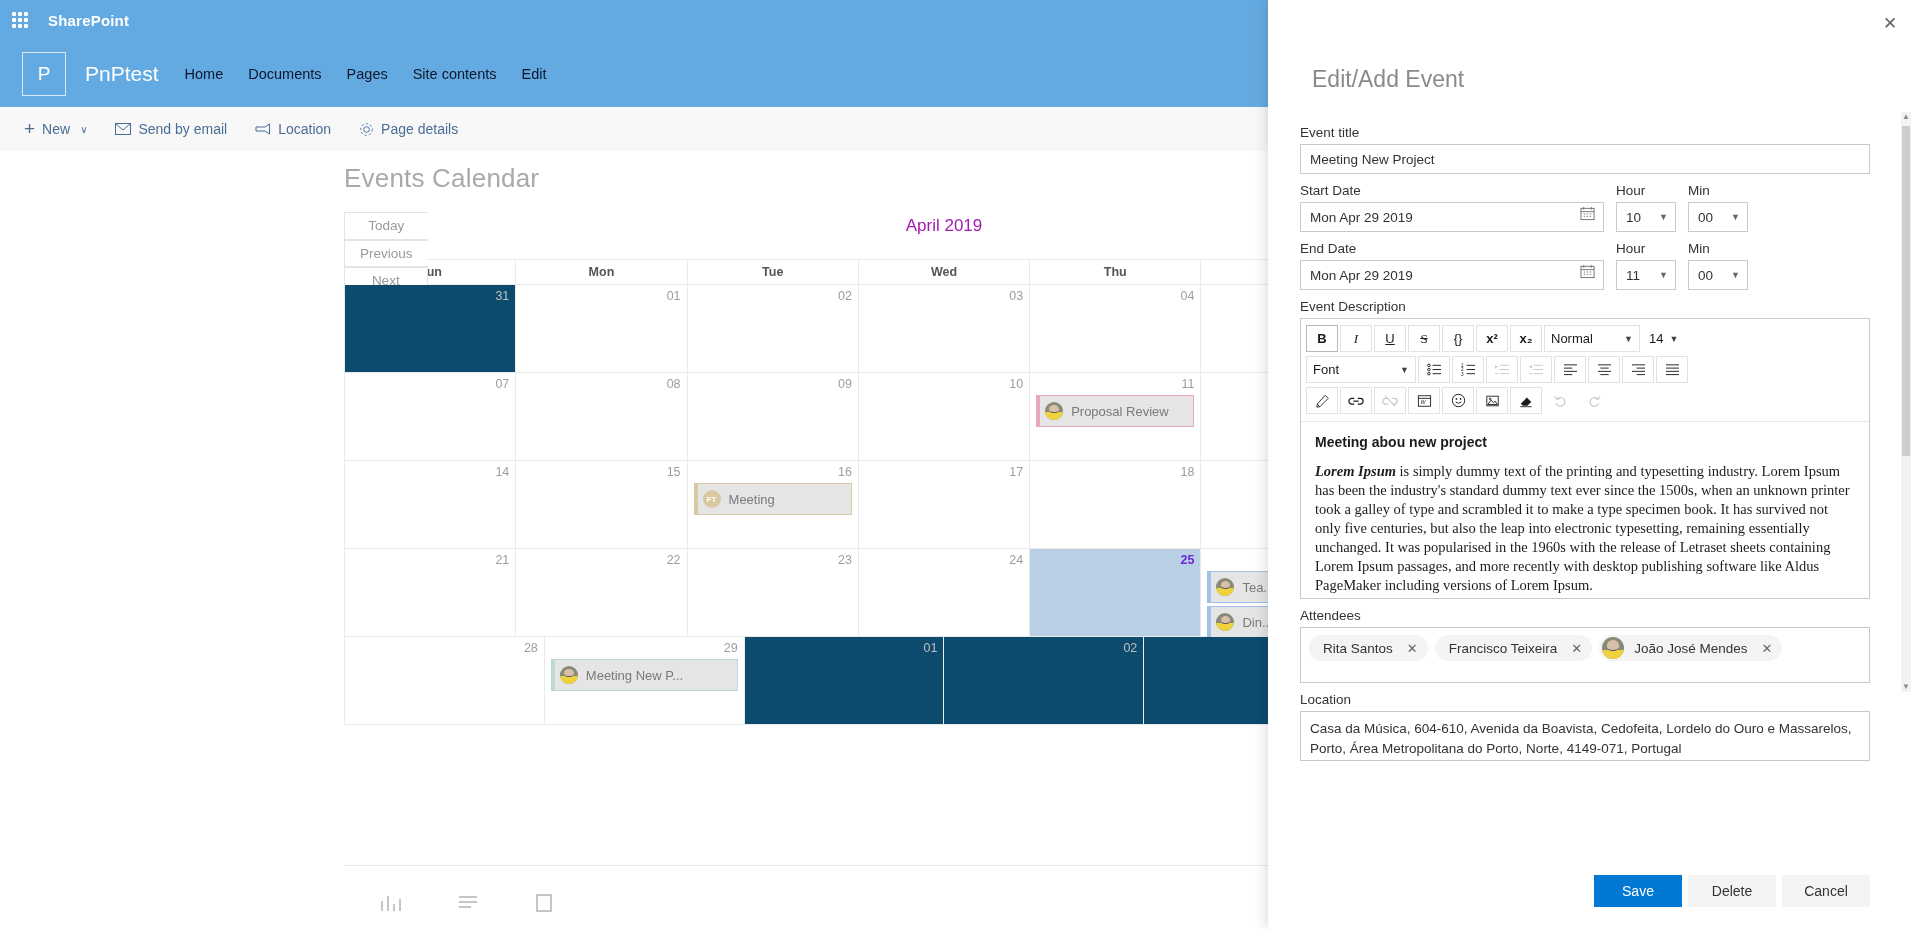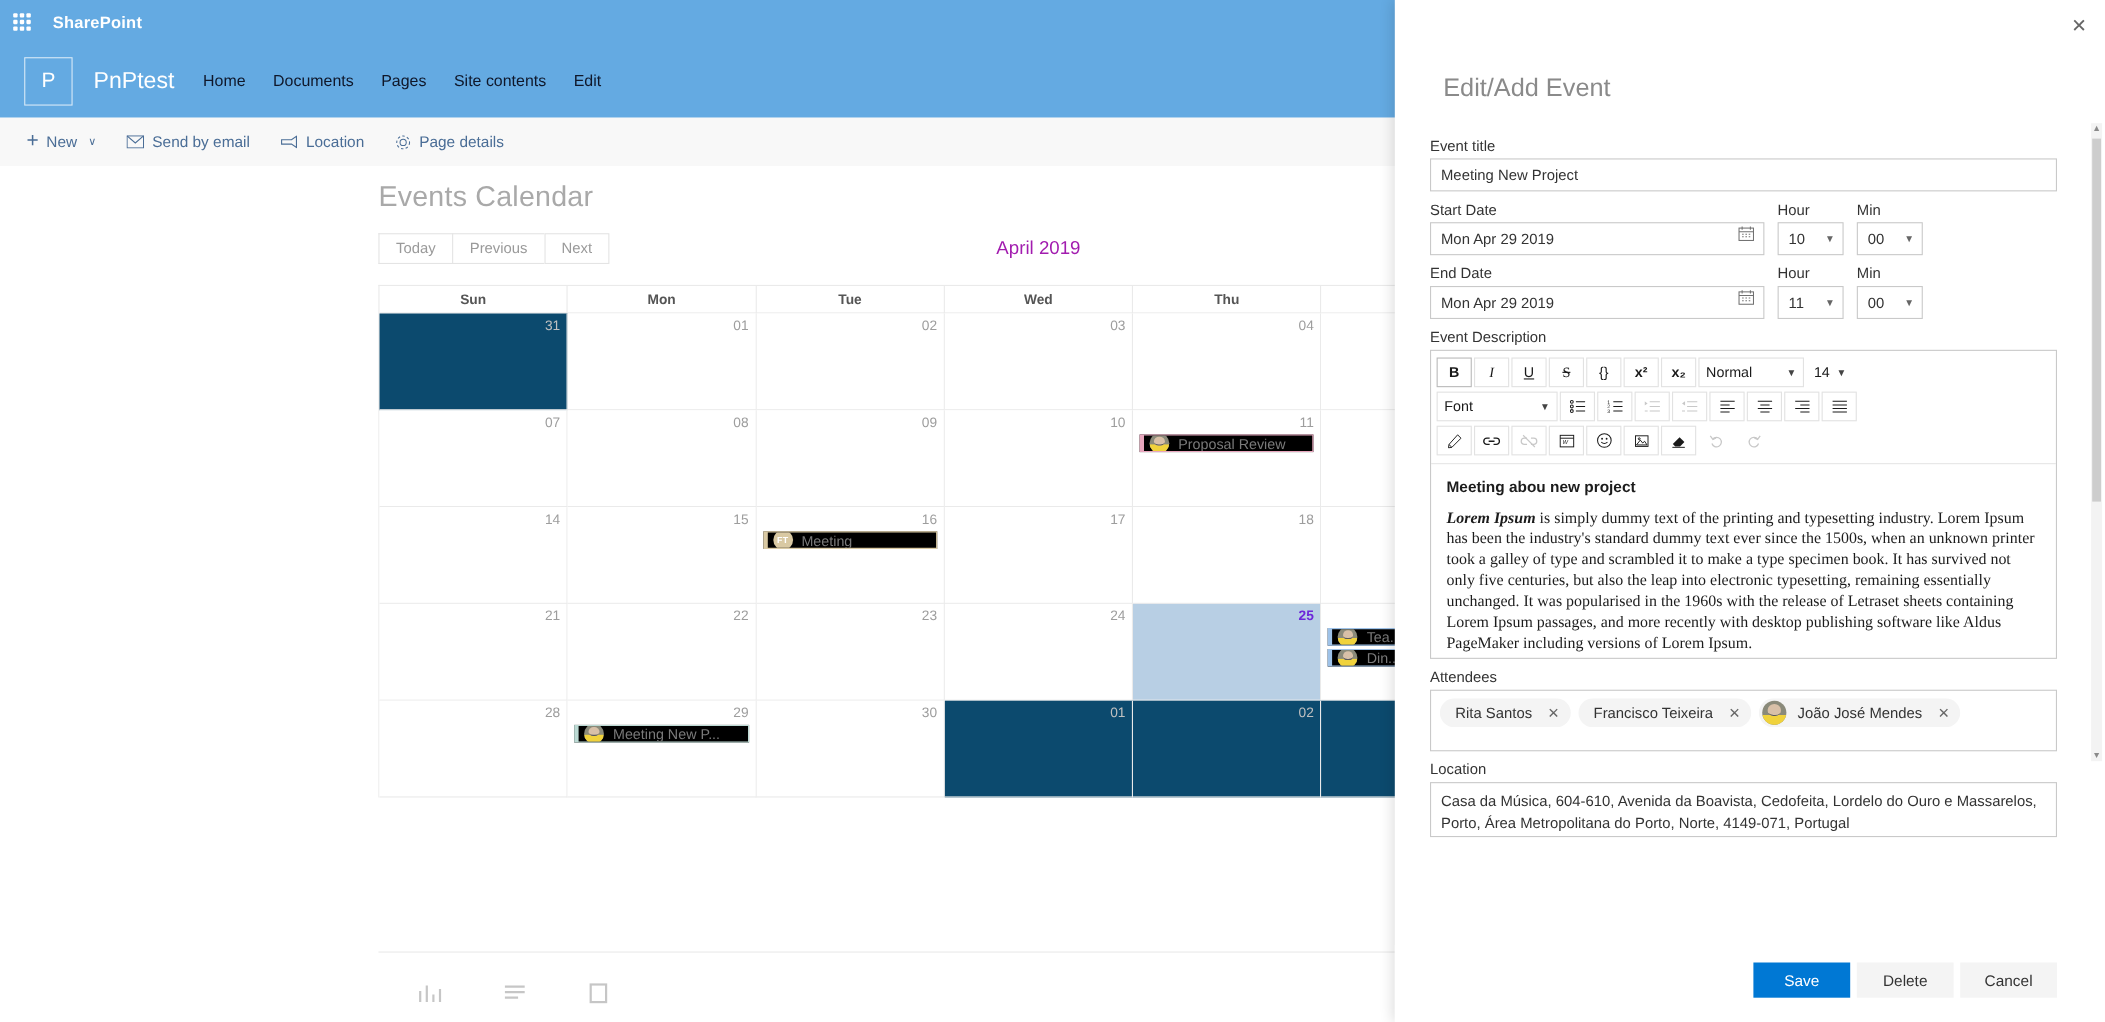--- a/index.html
+++ b/index.html
@@ -51,21 +51,21 @@
   .cmd .chev { font-size: 10px; color: #4a6d96; margin-left: 3px; }
   .cmd-plus { font-size: 19px; line-height: 14px; color: #4a6d96; font-weight: 300; }
 
   
   .canvas { position: absolute; top: 151px; left: 0; width: 1914px; height: 778px; background: #ffffff; }
 
   .webpart { position: absolute; left: 344px; top: 12px; width: 1200px; }
   .wp-title { font-size: 26px; color: #a9a9a9; font-weight: 300; margin: 0 0 18px 0; letter-spacing: .2px; }
 
   .cal-toolbar { display: flex; align-items: flex-start; position: relative; height: 30px; }
-  .btn-group { display: flex; }
+  .btn-group { display: flex; flex-direction: column; }
   .btn-group button {
     background: #ffffff; border: 1px solid #e4e4e4; border-right: none;
     color: #9a9a9a; font-size: 13.5px; font-family: "Liberation Sans", sans-serif;
     padding: 6px 15px; cursor: pointer; line-height: 1;
   }
   .btn-group button:last-child { border-right: 1px solid #e4e4e4; }
   .cal-month {
     position: absolute; left: 0; right: 0; text-align: center;
     font-size: 17px; color: #a21caf; top: 4px; pointer-events: none;
   }
@@ -82,22 +82,22 @@
     flex: 1 1 0; height: 88px; border-right: 1px solid #eaeaea; border-bottom: 1px solid #eaeaea;
     position: relative; padding: 4px 6px 0 6px; background: #ffffff;
   }
   .cal-cell.other { background: #0c4a6e; }
   .cal-cell.today { background: #b8cfe4; }
   .cal-daynum { text-align: right; font-size: 12.5px; color: #9d9d9d; line-height: 14px; }
   .cal-cell.other .cal-daynum { color: #c0c0c0; }
   .cal-cell.today .cal-daynum { color: #6d28d9; font-weight: bold; }
   .events { margin-top: 4px; display: flex; flex-direction: column; gap: 3px; }
   .evt {
-    display: flex; align-items: center; gap: 8px; height: 16px;
-    background: #000000; border: 1px solid #cccccc; border-left-width: 4px;
+    display: flex; align-items: center; gap: 8px; height: 32px;
+    background: #e5e5e5; border: 1px solid #cccccc; border-left-width: 4px;
     padding: 0 6px 0 5px; font-size: 13px; color: #7a7a7a; cursor: pointer; overflow: hidden;
   }
   .evt .evt-label { white-space: nowrap; overflow: hidden; text-overflow: ellipsis; }
   .avatar {
     width: 18px; height: 18px; border-radius: 50%; flex: 0 0 18px;
     display: flex; align-items: center; justify-content: center;
     font-size: 8px; color: #ffffff; overflow: hidden; position: relative;
   }
   .avatar.photo { background: #8a8a7a; }
   .avatar.photo::before {
@@ -419,23 +419,20 @@
                 <div class="cal-daynum">28</div>
               </div>
               <div class="cal-cell">
                 <div class="cal-daynum">29</div>
                 <div class="events">
                   <div class="evt" style="border-color: rgb(188, 218, 212);">
                     <span class="avatar photo"></span>
                     <span class="evt-label">Meeting New P...</span>
                   </div>
                 </div>
-              </div>
-              <div class="cal-cell">
-                <div class="cal-daynum">30</div>
               </div>
               <div class="cal-cell other">
                 <div class="cal-daynum">01</div>
               </div>
               <div class="cal-cell other">
                 <div class="cal-daynum">02</div>
               </div>
               <div class="cal-cell other">
                 <div class="cal-daynum">03</div>
               </div>

